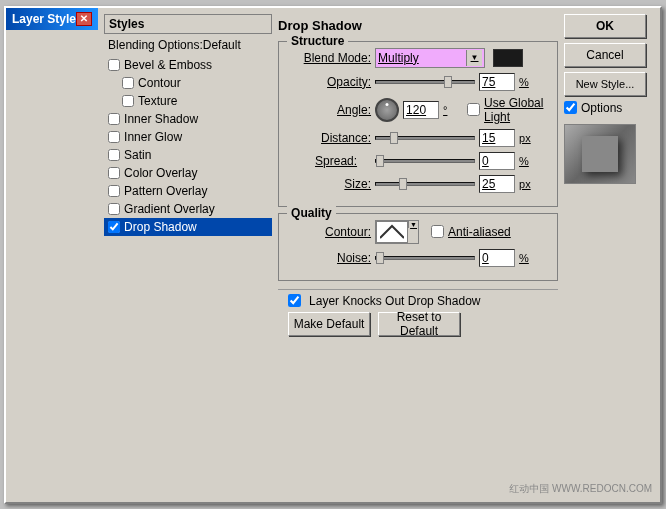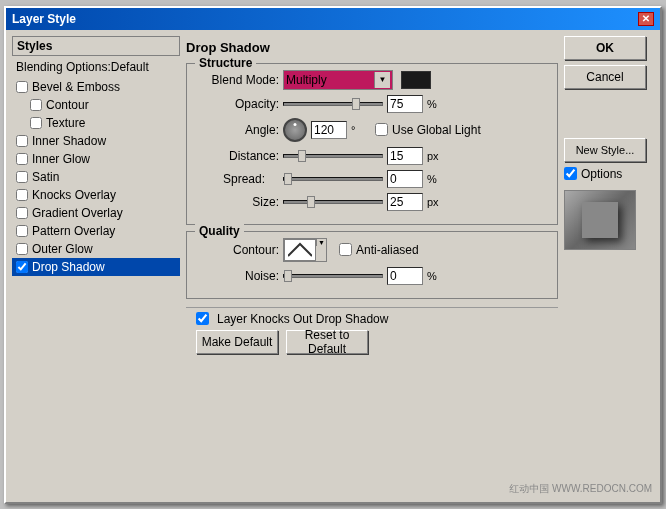--- a/index.html
+++ b/index.html
@@ -16,21 +16,21 @@
     }
     .dialog {
       width: 658px;
       height: 498px;
       background: #d4d0c8;
       border: 2px solid #808080;
       border-top-color: #fff;
       border-left-color: #fff;
       box-shadow: 2px 2px 4px rgba(0,0,0,0.5);
       display: flex;
-      flex-direction: column;
+      flex-direction: row;
       position: relative;
     }
     .title-bar {
       background: linear-gradient(to right, #0047ab, #1e90ff);
       color: white;
       padding: 3px 6px;
       display: flex;
       justify-content: space-between;
       align-items: center;
       height: 22px;
@@ -109,20 +109,21 @@
       flex: 1;
       display: flex;
       flex-direction: column;
       gap: 6px;
     }
     .section-box {
       border: 1px solid #808080;
       background: #d4d0c8;
       padding: 6px 10px 8px 10px;
       position: relative;
+      text-decoration: underline;
     }
     .section-title {
       position: absolute;
       top: -8px;
       left: 8px;
       background: #d4d0c8;
       padding: 0 4px;
       font-weight: bold;
     }
     .form-row {
@@ -141,21 +142,21 @@
     .angle-label { width: 70px; }
     .distance-label { width: 70px; }
     .spread-label { width: 70px; text-align: center; }
     .size-label { width: 70px; }
     .contour-label { width: 70px; }
     .noise-label { width: 70px; }
 
     .dropdown {
       display: flex;
       align-items: center;
-      background: #be185d;
+      background: #f0abfc;
       border: 1px solid #808080;
       padding: 1px 2px;
       width: 110px;
       position: relative;
       cursor: pointer;
     }
     .dropdown-text {
       flex: 1;
       font-size: 12px;
     }
@@ -333,21 +334,20 @@
     input[type="range"]::-webkit-slider-thumb {
       -webkit-appearance: none;
       width: 8px;
       height: 12px;
       background: #d4d0c8;
       border: 1px solid #808080;
       cursor: pointer;
     }
     .new-style-btn {
       font-size: 11px;
-      margin-top: 44px;
     }
   </style>
 </head>
 <body>
 
 <div class="dialog">
 
   <div class="title-bar">
     <span class="title-bar-text">Layer Style</span>
     <div class="title-bar-close">✕</div>
@@ -379,33 +379,29 @@
         <div class="style-item">
           <input type="checkbox" style="">
           <span>Inner Glow</span>
         </div>
         <div class="style-item">
           <input type="checkbox" style="">
           <span>Satin</span>
         </div>
         <div class="style-item">
           <input type="checkbox" style="">
-          <span>Knocks Overlay</span>
+          <span>Color Overlay</span>
+        </div>
+        <div class="style-item">
+          <input type="checkbox" style="">
+          <span>Pattern Overlay</span>
         </div>
         <div class="style-item">
           <input type="checkbox" style="">
           <span>Gradient Overlay</span>
-        </div>
-        <div class="style-item">
-          <input type="checkbox" style="">
-          <span>Pattern Overlay</span>
-        </div>
-        <div class="style-item">
-          <input type="checkbox" style="">
-          <span>Outer Glow</span>
         </div>
         <div class="style-item active">
           <input type="checkbox" checked="" style="">
           <span>Drop Shadow</span>
         </div>
       </div>
     </div>
 
     <div class="middle-panel">
 

